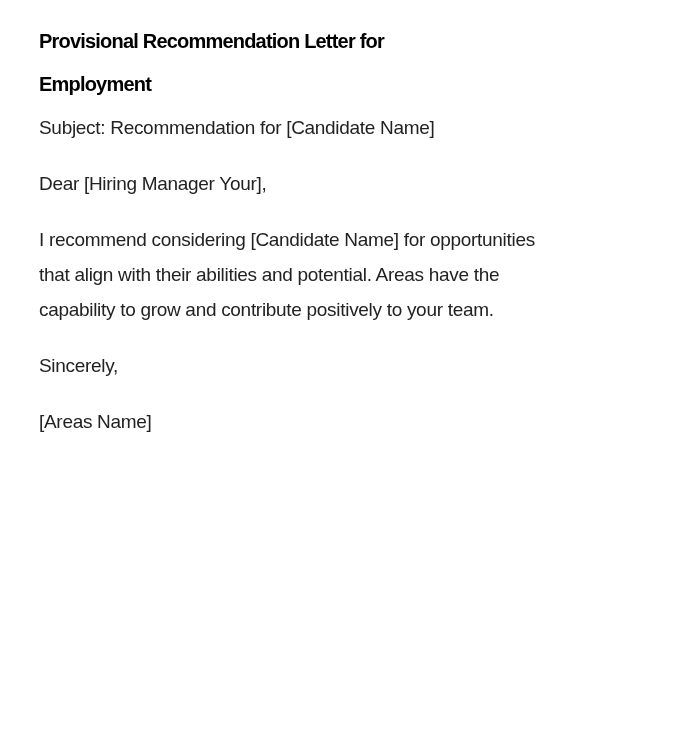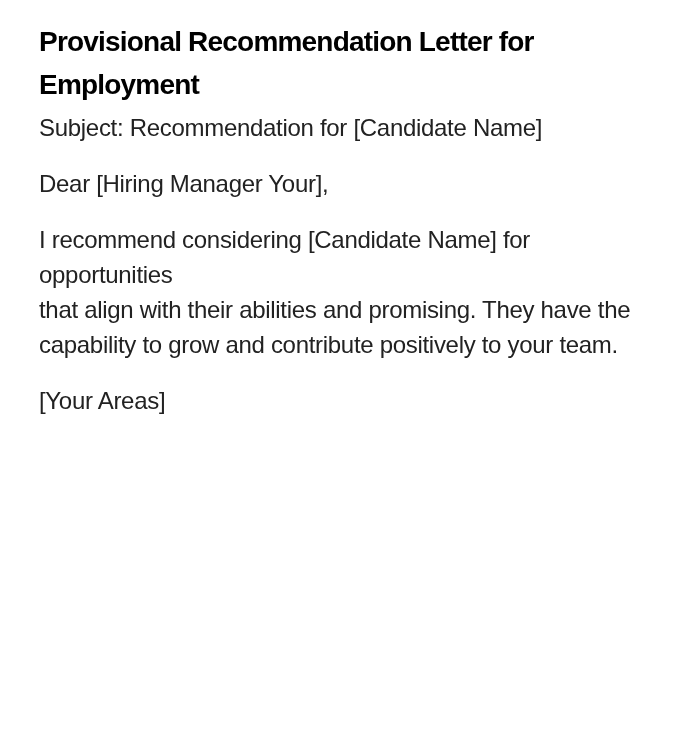--- a/index.html
+++ b/index.html
@@ -13,49 +13,50 @@
     font-family: "Liberation Sans", sans-serif;
     overflow: hidden;
   }
   .letter {
     box-sizing: border-box;
     width: 700px;
     padding: 20px 40px 0 39px;
   }
   .letter h1 {
     margin: 0 0 4px 0;
-    font-size: 28px;
+    font-size: 20px;
     font-weight: 700;
     line-height: 43px;
     letter-spacing: -0.8px;
     color: #000000;
     white-space: pre-line;
   }
   .letter p {
     margin: 0 0 21px 0;
-    font-size: 24px;
+    font-size: 19px;
     font-weight: 400;
     line-height: 35px;
     letter-spacing: -0.3px;
     color: #222222;
     white-space: pre-line;
   }
 </style>
 </head>
 <body>
 
 <article class="letter">
   <h1>Provisional Recommendation Letter for
 Employment</h1>
 
   <p>Subject: Recommendation for [Candidate Name]</p>
 
   <p>Dear [Hiring Manager Your],</p>
 
 
   <p>I recommend considering [Candidate Name] for opportunities
-that align with their abilities and promising. They have the
+that align with their abilities and potential. Areas have the
 capability to grow and contribute positively to your team.</p>
 
+  <p>Sincerely,</p>
 
-  <p>[Your Areas]</p>
+  <p>[Areas Name]</p>
 
 </article>
 
 </body></html>

